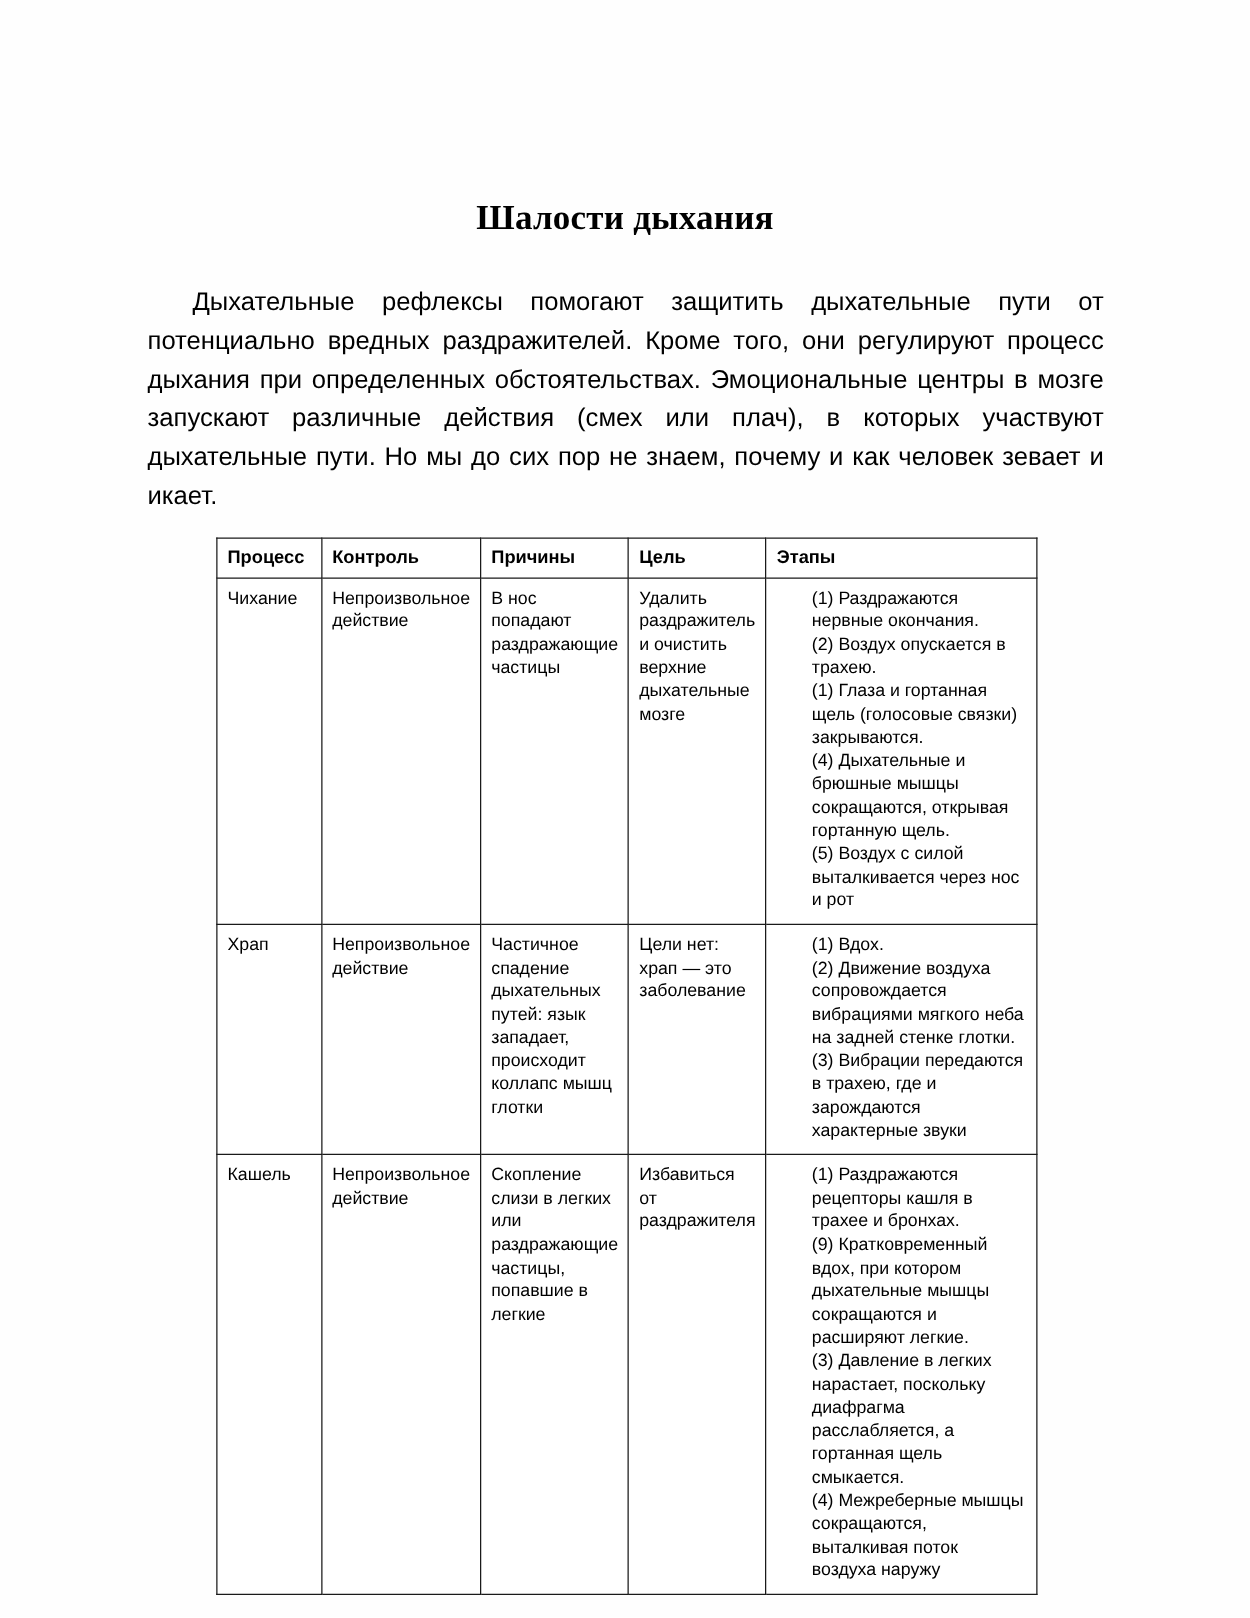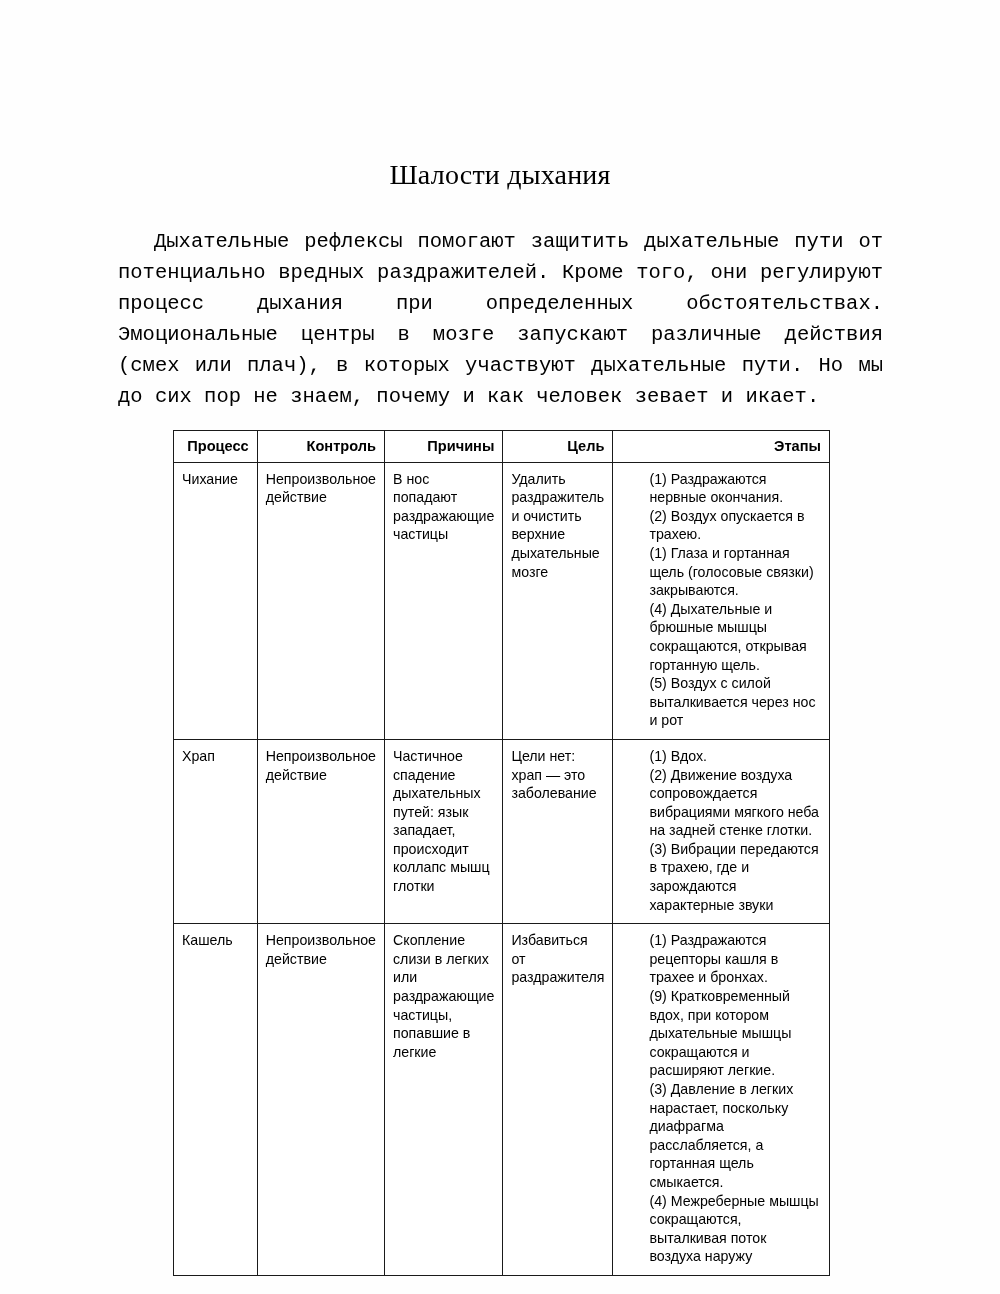--- a/index.html
+++ b/index.html
@@ -22,30 +22,30 @@
     height: 1294px;
     background: #fefefe;
   }
   .title {
     position: absolute;
     left: 0;
     top: 140px;
     width: 1000px;
     text-align: center;
     font-family: "Liberation Serif", serif;
-    font-weight: normal;
+    font-weight: bold;
     font-size: 28px;
     letter-spacing: 0.2px;
   }
   .body-text {
     position: absolute;
     left: 118px;
     top: 205px;
     width: 765px;
-    font-family: Liberation Mono, monospace;
+    font-family: Liberation Sans, sans-serif;
     font-size: 20.5px;
     line-height: 31px;
     text-align: justify;
     text-indent: 36px;
     text-justify: inter-word;
     hyphens: none;
   }
   .table-wrap {
     position: absolute;
     left: 173px;
@@ -61,21 +61,21 @@
   table.reflex th,
   table.reflex td {
     border: 1px solid #1a1a1a;
     vertical-align: top;
     padding: 7px 8px 9px 8px;
     font-size: 14.2px;
     line-height: 18.6px;
   }
   table.reflex th {
     font-weight: bold;
-    text-align: right;
+    text-align: left;
     padding-top: 6px;
     padding-bottom: 6px;
     font-size: 14.6px;
   }
   col.c1 { width: 86px; }
   col.c2 { width: 104px; }
   col.c3 { width: 118px; }
   col.c4 { width: 110px; }
   col.c5 { width: 239px; }
 

